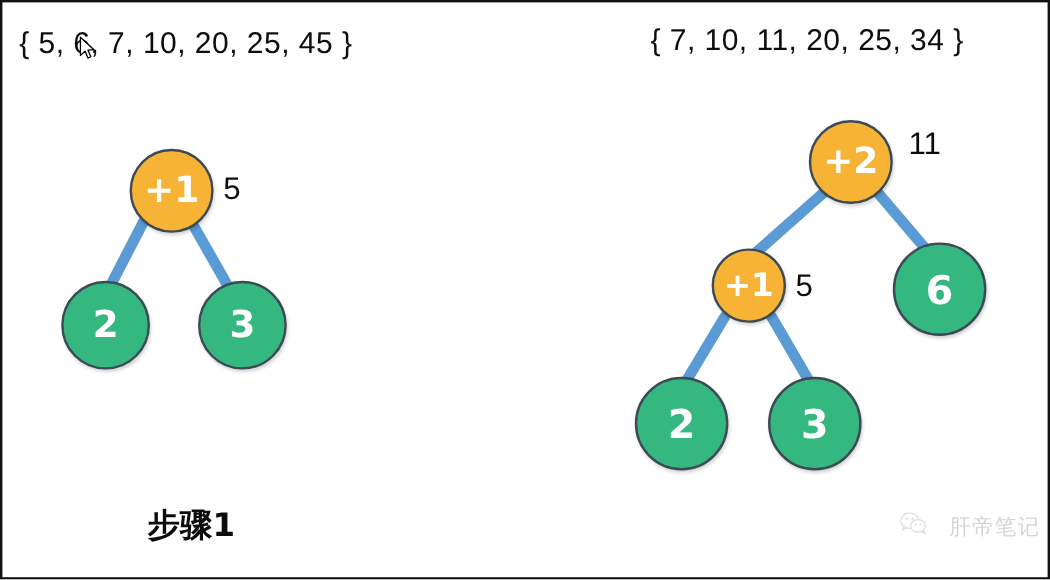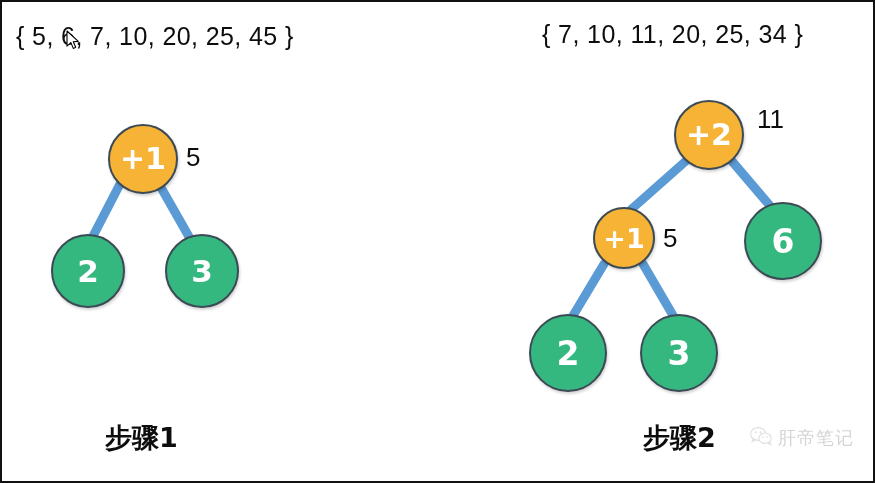--- a/index.html
+++ b/index.html
@@ -81,32 +81,33 @@
   }
 
   
   .caption {
     position: absolute;
     font-size: 27px;
     color: #0d0d0d;
     font-weight: bold;
     font-family: "DejaVu Sans", "Liberation Sans", sans-serif;
     white-space: nowrap;
+    margin-left: 18px;
   }
   #caption-left  { left: 103px; top: 418px; }
   #caption-right { left: 641px; top: 418px; }
 
   
   #watermark {
     position: absolute;
     left: 748px;
     top: 424px;
     display: flex;
     align-items: center;
-    gap: 6px;
+    gap: 19px;
     opacity: 0.42;
   }
   #watermark .wm-text {
     font-size: 18px;
     color: #9a9a9a;
     font-family: "DejaVu Sans", "Liberation Sans", sans-serif;
     white-space: nowrap;
     letter-spacing: 1px;
   }
 
@@ -170,21 +171,20 @@
 
   <div class="node green n-76" style="left:527px; top:312px;">
     <span class="node-txt">2</span>
   </div>
 
   <div class="node green n-76" style="left:638px; top:312px;">
     <span class="node-txt">3</span>
   </div>
 
   <div class="caption" id="caption-left">步骤1</div>
-  <div class="caption" id="caption-right">步骤2</div>
 
   <div id="watermark">
     <span>
       <svg width="22" height="20" viewBox="0 0 22 20" xmlns="http://www.w3.org/2000/svg">
         <ellipse cx="8.2" cy="8" rx="7.6" ry="6.4" fill="none" stroke="#b5b5b5" stroke-width="1.2"></ellipse>
         <path d="M3.6 12.6 L2.2 15.6 L5.4 14.0 Z" fill="none" stroke="#b5b5b5" stroke-width="1.2"></path>
         <circle cx="5.8" cy="6.2" r="1.05" fill="#b5b5b5"></circle>
         <circle cx="10.5" cy="6.2" r="1.05" fill="#b5b5b5"></circle>
         <ellipse cx="15.0" cy="12.2" rx="6.2" ry="5.2" fill="#ffffff" stroke="#b5b5b5" stroke-width="1.2"></ellipse>
         <path d="M19.6 16.0 L20.8 18.6 L18.0 17.2 Z" fill="#ffffff" stroke="#b5b5b5" stroke-width="1.2"></path>

